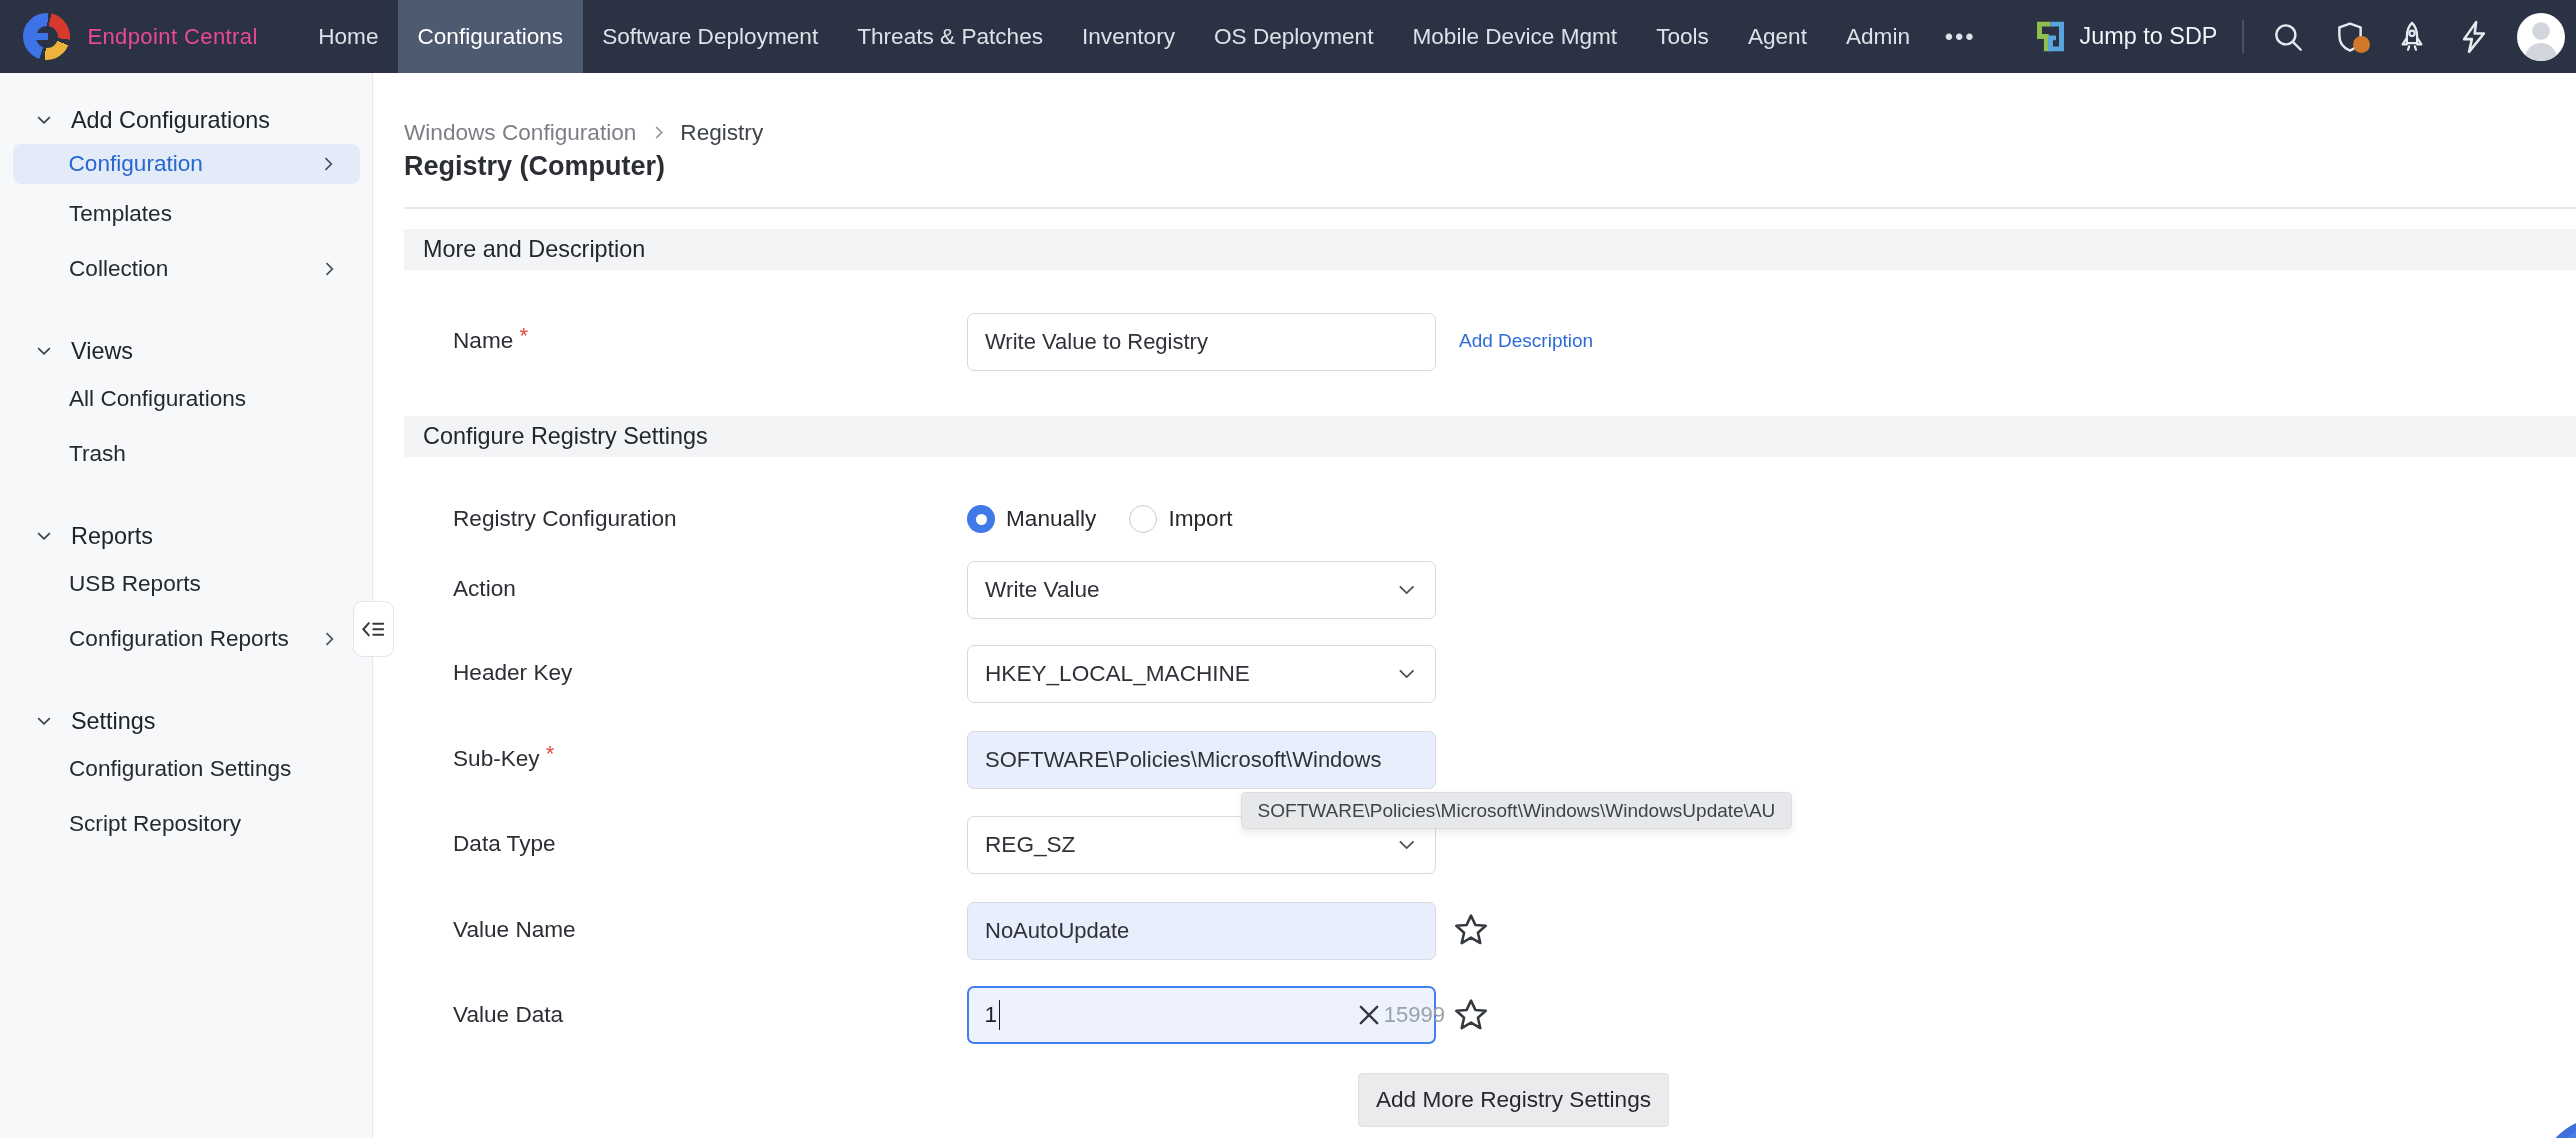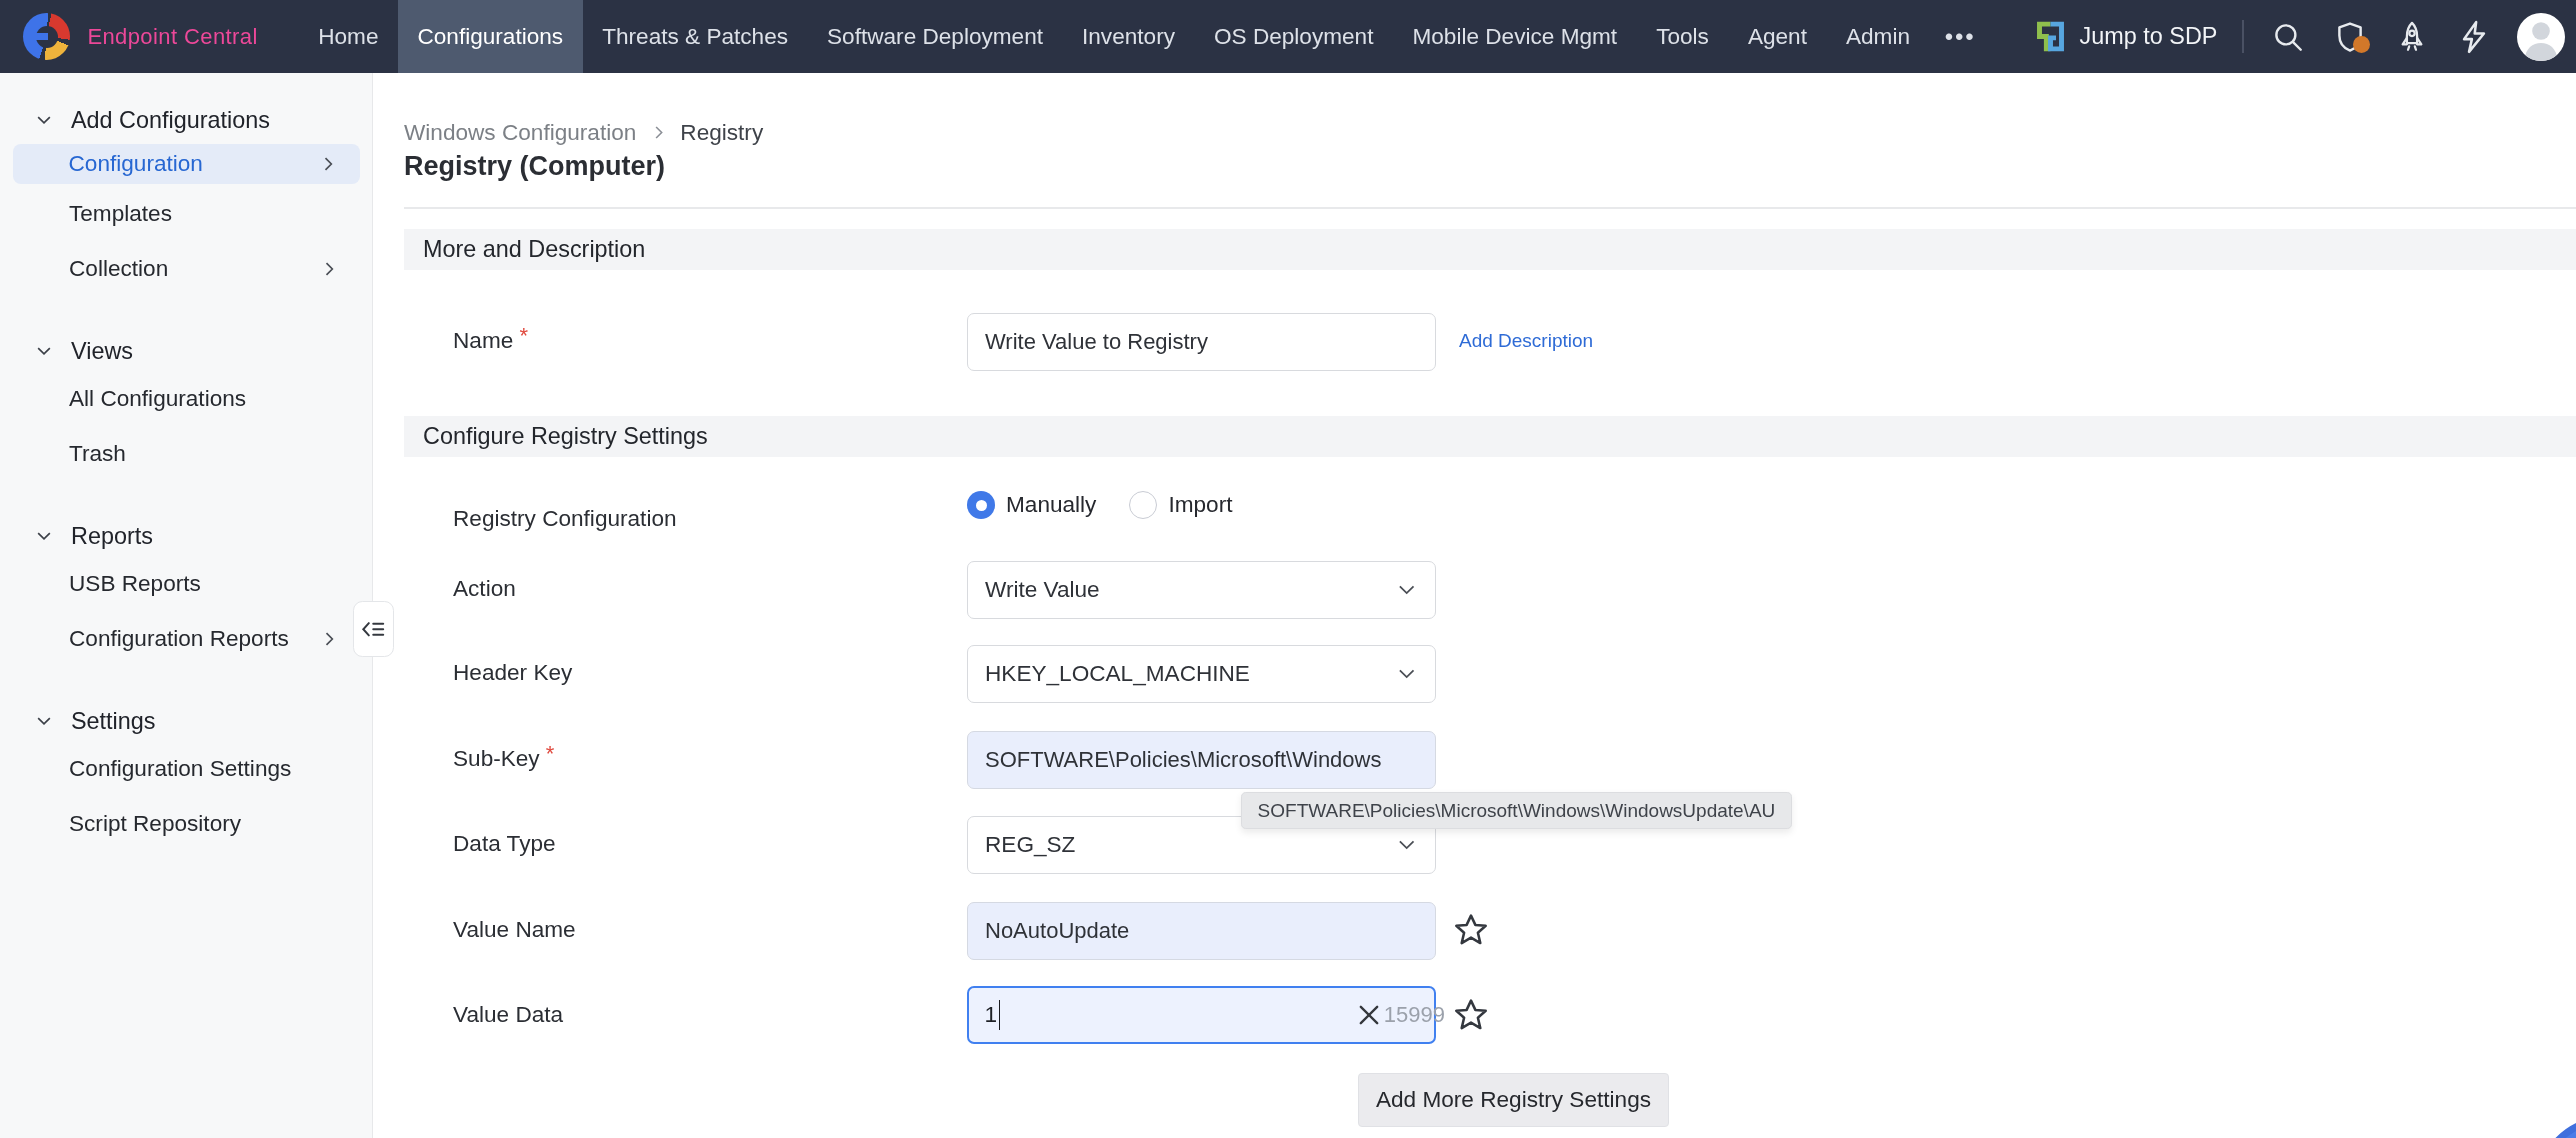--- a/index.html
+++ b/index.html
@@ -69,21 +69,21 @@
     font-family:"Liberation Sans",sans-serif; font-size:22px; color:#2f3238; padding:10px 17px; outline:none;
   }
   .t-input.lavender { background:#e9eefc; border-color:#d5d9e2; }
   .dropdown {
     position:absolute; left:594px; width:469px; height:58px;
     border:1.6px solid #d8dade; border-radius:7px; background:#fff;
     display:flex; align-items:center; justify-content:space-between; padding:0 17px; font-size:22.6px; color:#2f3238; cursor:pointer;
   }
   .dropdown svg { width:23.4px; height:23.4px; color:#4a4e55; }
   .link { position:absolute; height:56px; display:flex; align-items:center; font-size:19px; color:#2e6bd6; cursor:pointer; }
-  .radio-group { position:absolute; left:594px; top:418px; height:56px; display:flex; align-items:flex-start; gap:33px; }
+  .radio-group { position:absolute; left:594px; top:418px; height:56px; display:flex; align-items:center; gap:33px; }
   .radio-opt { display:flex; align-items:center; gap:11px; cursor:pointer; font-size:22.6px; color:#26282e; }
   .radio { width:28px; height:28px; border-radius:50%; position:relative; }
   .radio.on { background:#4079e8; }
   .radio.on::after { content:""; position:absolute; left:8.6px; top:8.6px; width:11px; height:11px; background:#fff; border-radius:50%; }
   .radio.off { background:#fff; border:1.6px solid #c9ccd4; }
   .tooltip {
     position:absolute; left:868px; top:719px; height:37px; padding:0 15.6px;
     background:#e7e8ea; border:0.8px solid #dcdde0; border-radius:4.7px;
     display:flex; align-items:center; font-size:19px; color:#3f434a; white-space:nowrap;
     box-shadow:0 3.1px 7.8px rgba(0,0,0,.08); z-index:4;
@@ -113,22 +113,22 @@
 <div class="screen">
 
   <header class="topbar">
     <div class="brand">
       <span class="logo"></span>
       <span class="brand-text">Endpoint Central</span>
     </div>
     <nav class="nav">
       <a class="nav-item">Home</a>
       <a class="nav-item active">Configurations</a>
+      <a class="nav-item">Software Deployment</a>
       <a class="nav-item">Threats &amp; Patches</a>
-      <a class="nav-item">Software Deployment</a>
       <a class="nav-item">Inventory</a>
       <a class="nav-item">OS Deployment</a>
       <a class="nav-item">Mobile Device Mgmt</a>
       <a class="nav-item">Tools</a>
       <a class="nav-item">Agent</a>
       <a class="nav-item">Admin</a>
       <a class="nav-item more">•••</a>
     </nav>
     <div class="top-right">
       <a class="jump-sdp">

